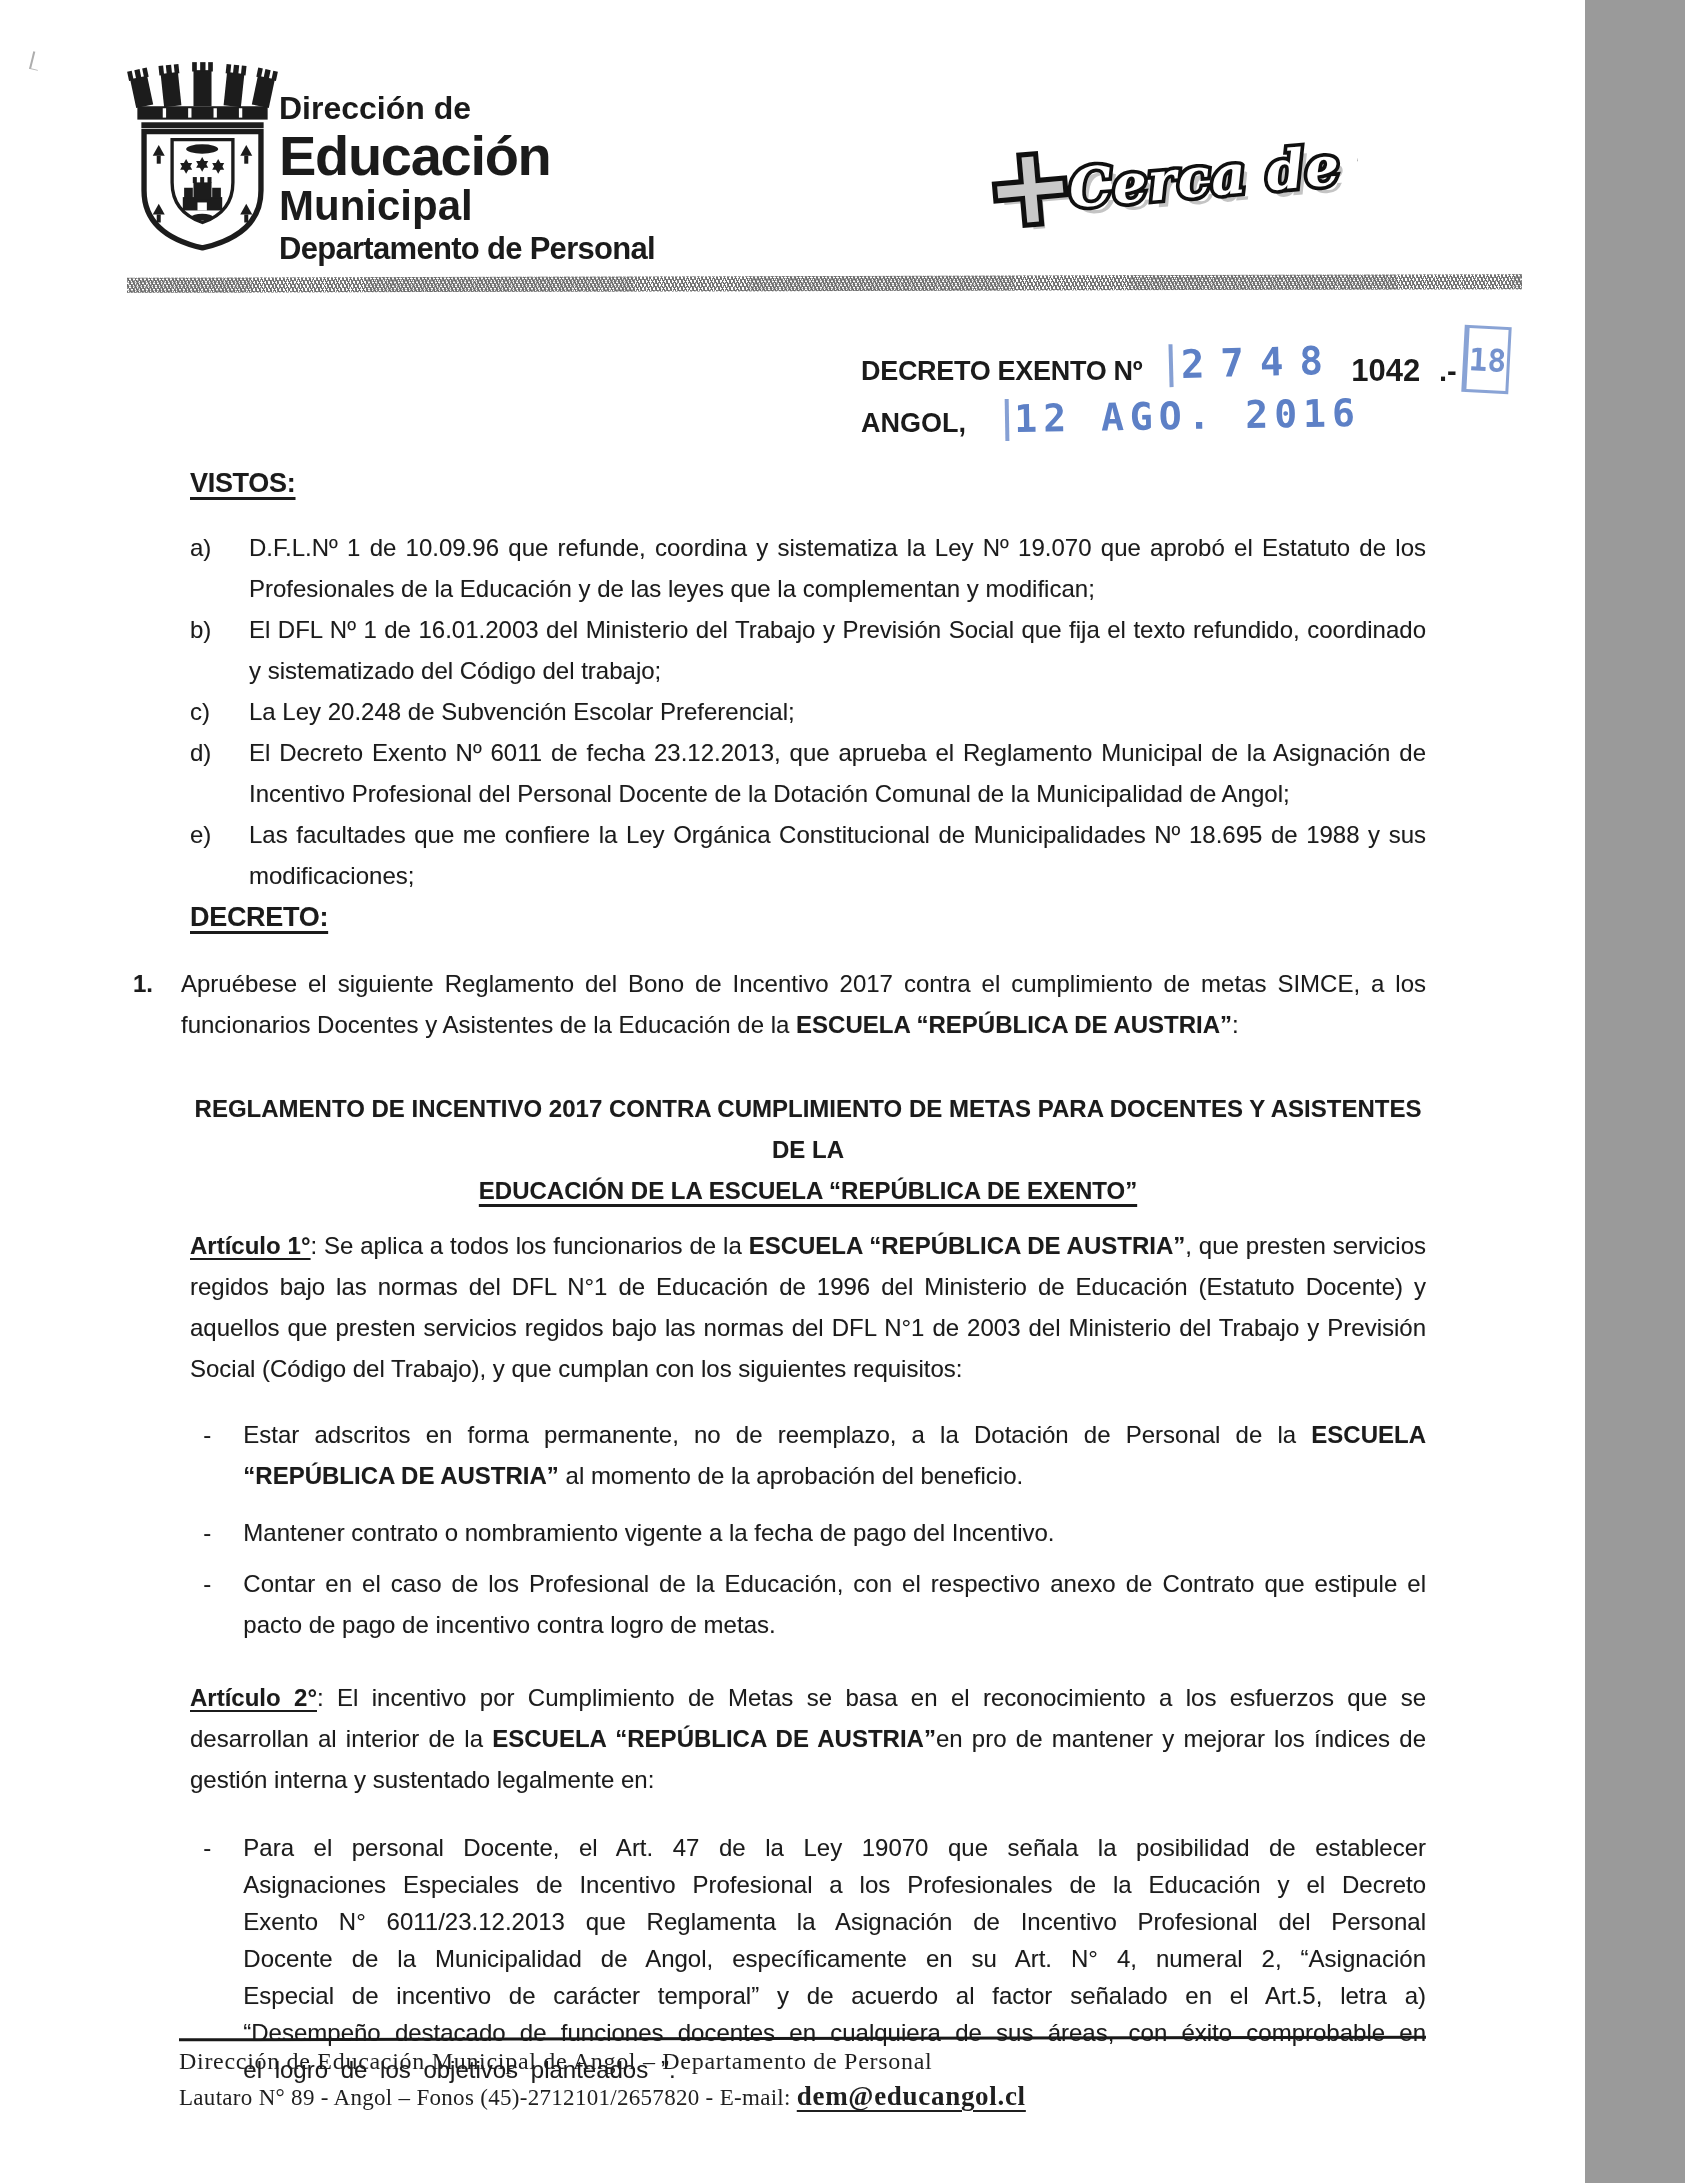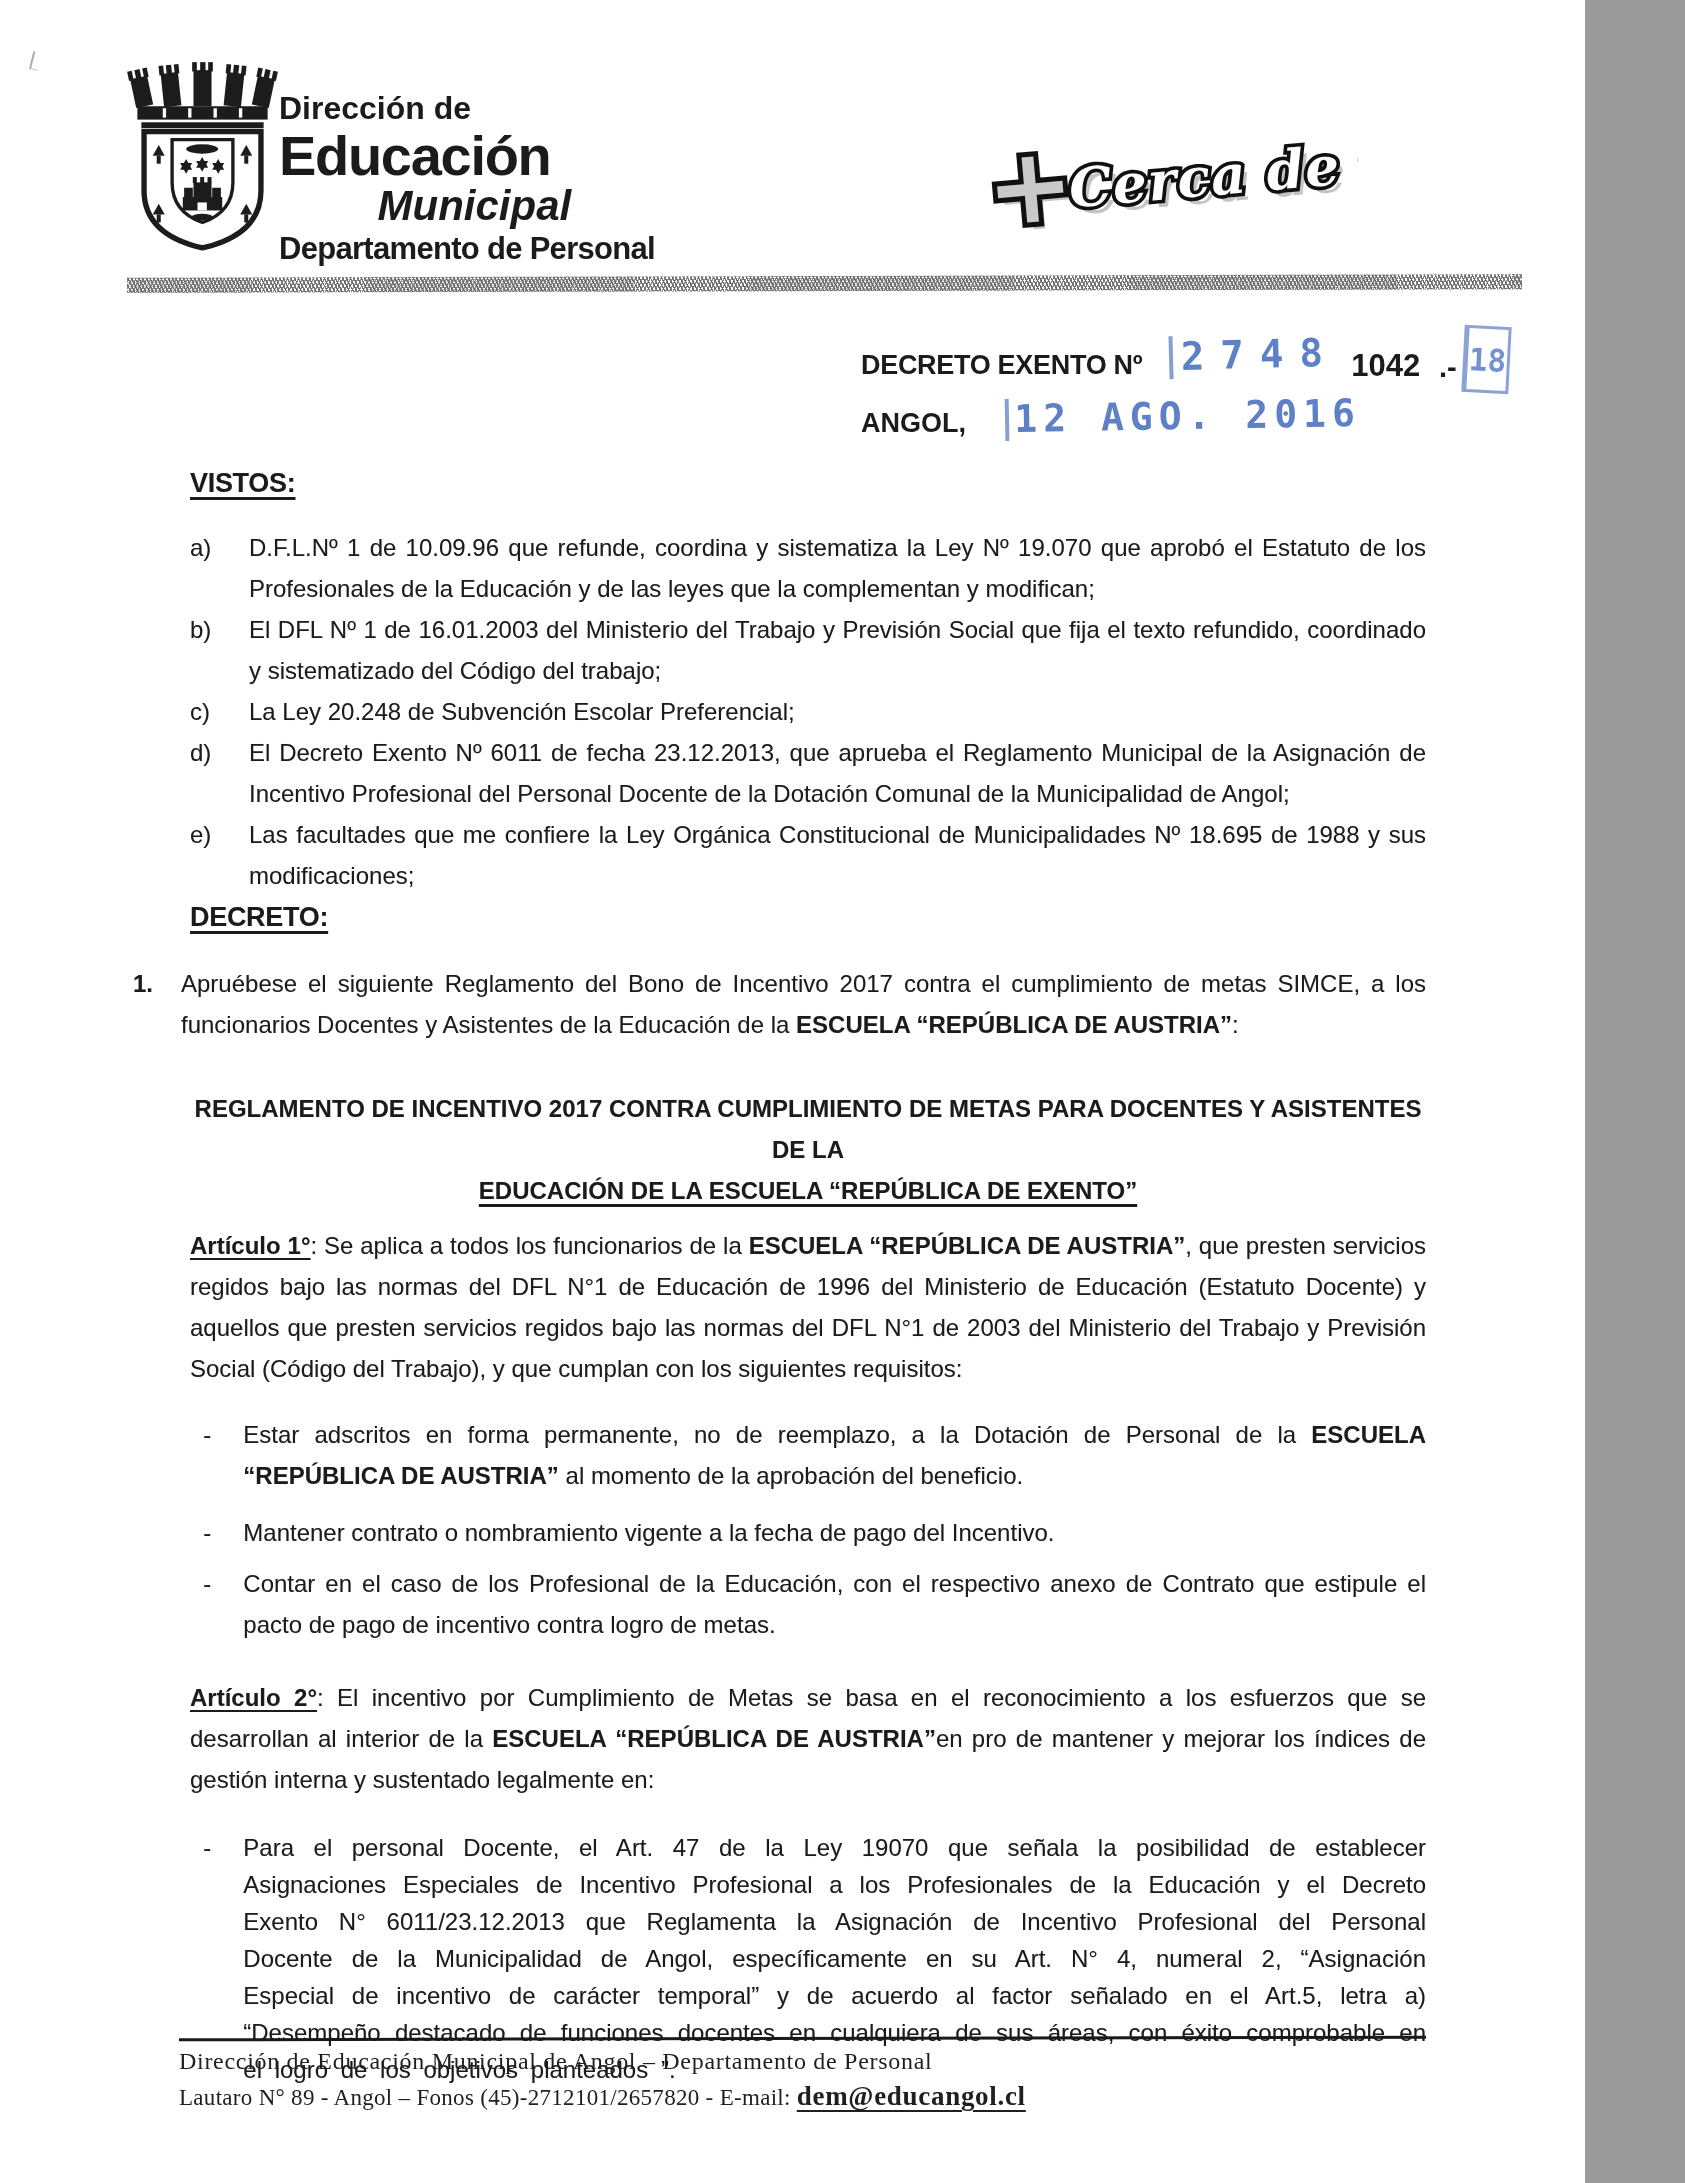--- a/index.html
+++ b/index.html
@@ -9,35 +9,35 @@
     background:#ffffff;
     color:#1b1b1b;
     font-family:"Liberation Sans",sans-serif;
     overflow:hidden;
   }
   
   .crest{position:absolute;left:124px;top:44px;width:157px;height:210px;}
   .org{position:absolute;left:279px;top:92px;width:400px;line-height:1;}
   .org-l1{font-weight:bold;font-size:32px;letter-spacing:0;}
   .org-l2{font-weight:bold;font-size:56px;letter-spacing:-1.3px;margin-top:4px;}
-  .org-l3{font-weight:bold;font-size:42px;text-align:center;padding-right:9.3px;margin-top:1.3px;font-style:italic;}
+  .org-l3{font-weight:bold;font-size:42px;text-align:left;padding-right:9.3px;margin-top:1.3px;}
   .org-l4{font-weight:bold;font-size:31px;margin-top:5.3px;letter-spacing:-0.7px;}
   .slogan{position:absolute;left:985px;top:100px;width:373px;height:160px;}
   .scan-artifact{position:absolute;left:31px;top:52px;width:6.7px;height:17.3px;
     border-left:2px solid #777;border-bottom:1.3px solid #888;transform:rotate(14deg);opacity:.6;}
   .separator{
     position:absolute;left:127px;top:276px;width:1395px;height:14.7px;
     background:
       repeating-linear-gradient(63deg,#6d6d6d 0 1.3px,transparent 1.3px 3.3px),
       repeating-linear-gradient(-63deg,#8a8a8a 0 1.3px,transparent 1.3px 3.3px),
       repeating-linear-gradient(0deg,#bdbdbd 0 0.7px,transparent 0.7px 2px);
     transform:rotate(-0.15deg);
   }
   
-  .decree-row{position:absolute;left:861px;top:343px;display:flex;align-items:flex-start;white-space:nowrap;}
+  .decree-row{position:absolute;left:861px;top:343px;display:flex;align-items:center;white-space:nowrap;}
   .decree-label{font-weight:bold;font-size:27px;letter-spacing:-0.3px;padding-top:6.7px;}
   .stamp-blue{color:#5d80c6;font-family:"DejaVu Sans Mono",monospace;font-weight:bold;}
   .stamp-number{font-size:39px;letter-spacing:16px;margin-left:27px;margin-top:-9.3px;
     border-left:4.7px solid rgba(93,128,198,.75);padding-left:8px;transform:rotate(-1.5deg);line-height:1.1;}
   .printed-number{font-weight:bold;font-size:31px;margin-left:12px;padding-top:5.3px;}
   .printed-suffix{font-weight:bold;font-size:29px;margin-left:18.7px;padding-top:8px;}
   .stamp-frag{margin-left:6.7px;margin-top:-17.3px;width:39px;height:61px;
     border:3.3px solid rgba(93,128,198,.85);border-left-width:5.3px;
     color:#5d80c6;font-family:"DejaVu Sans Mono",monospace;font-weight:bold;font-size:31px;
     display:flex;align-items:center;justify-content:center;transform:rotate(3deg);opacity:.85;}

